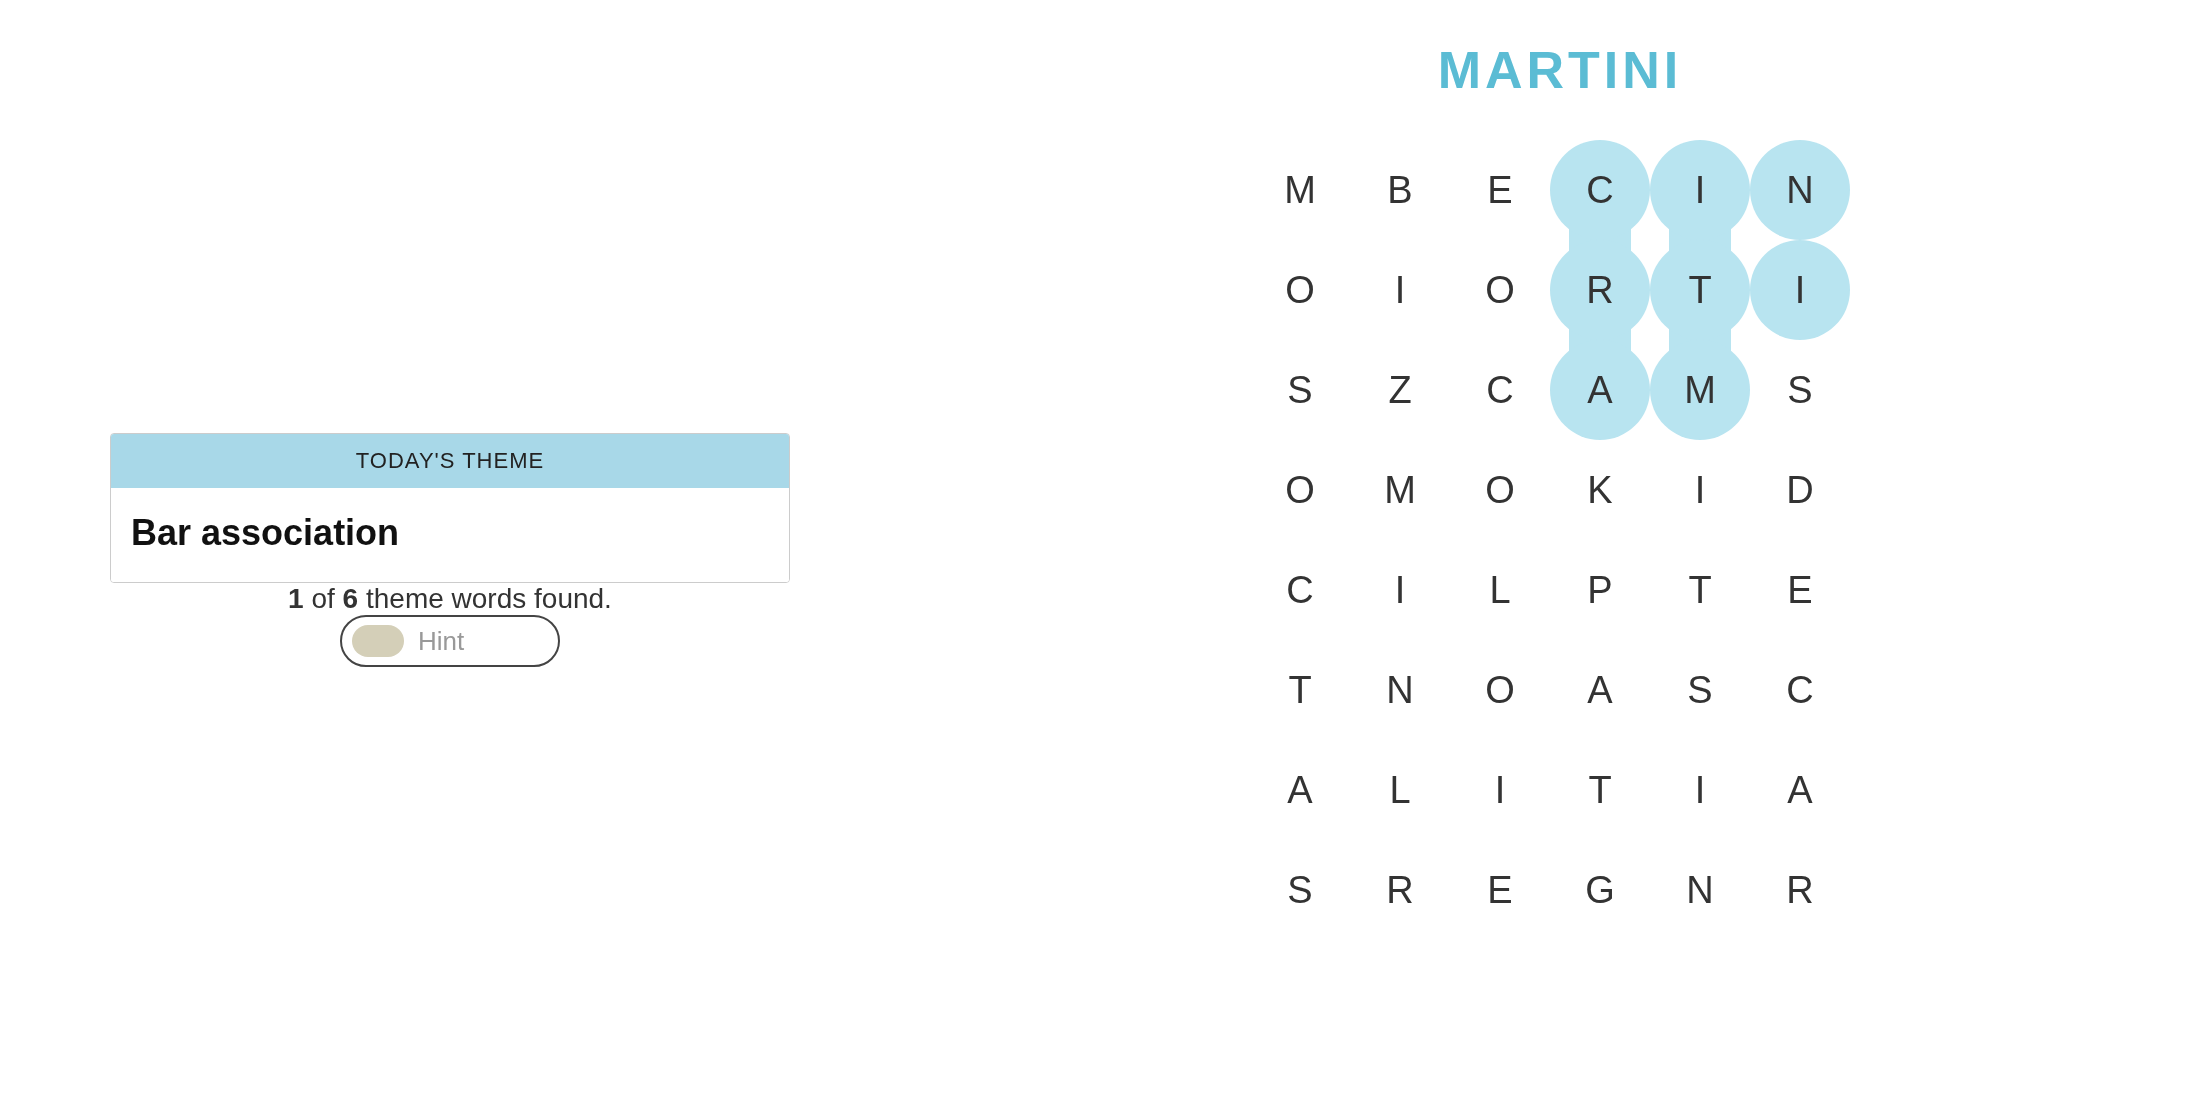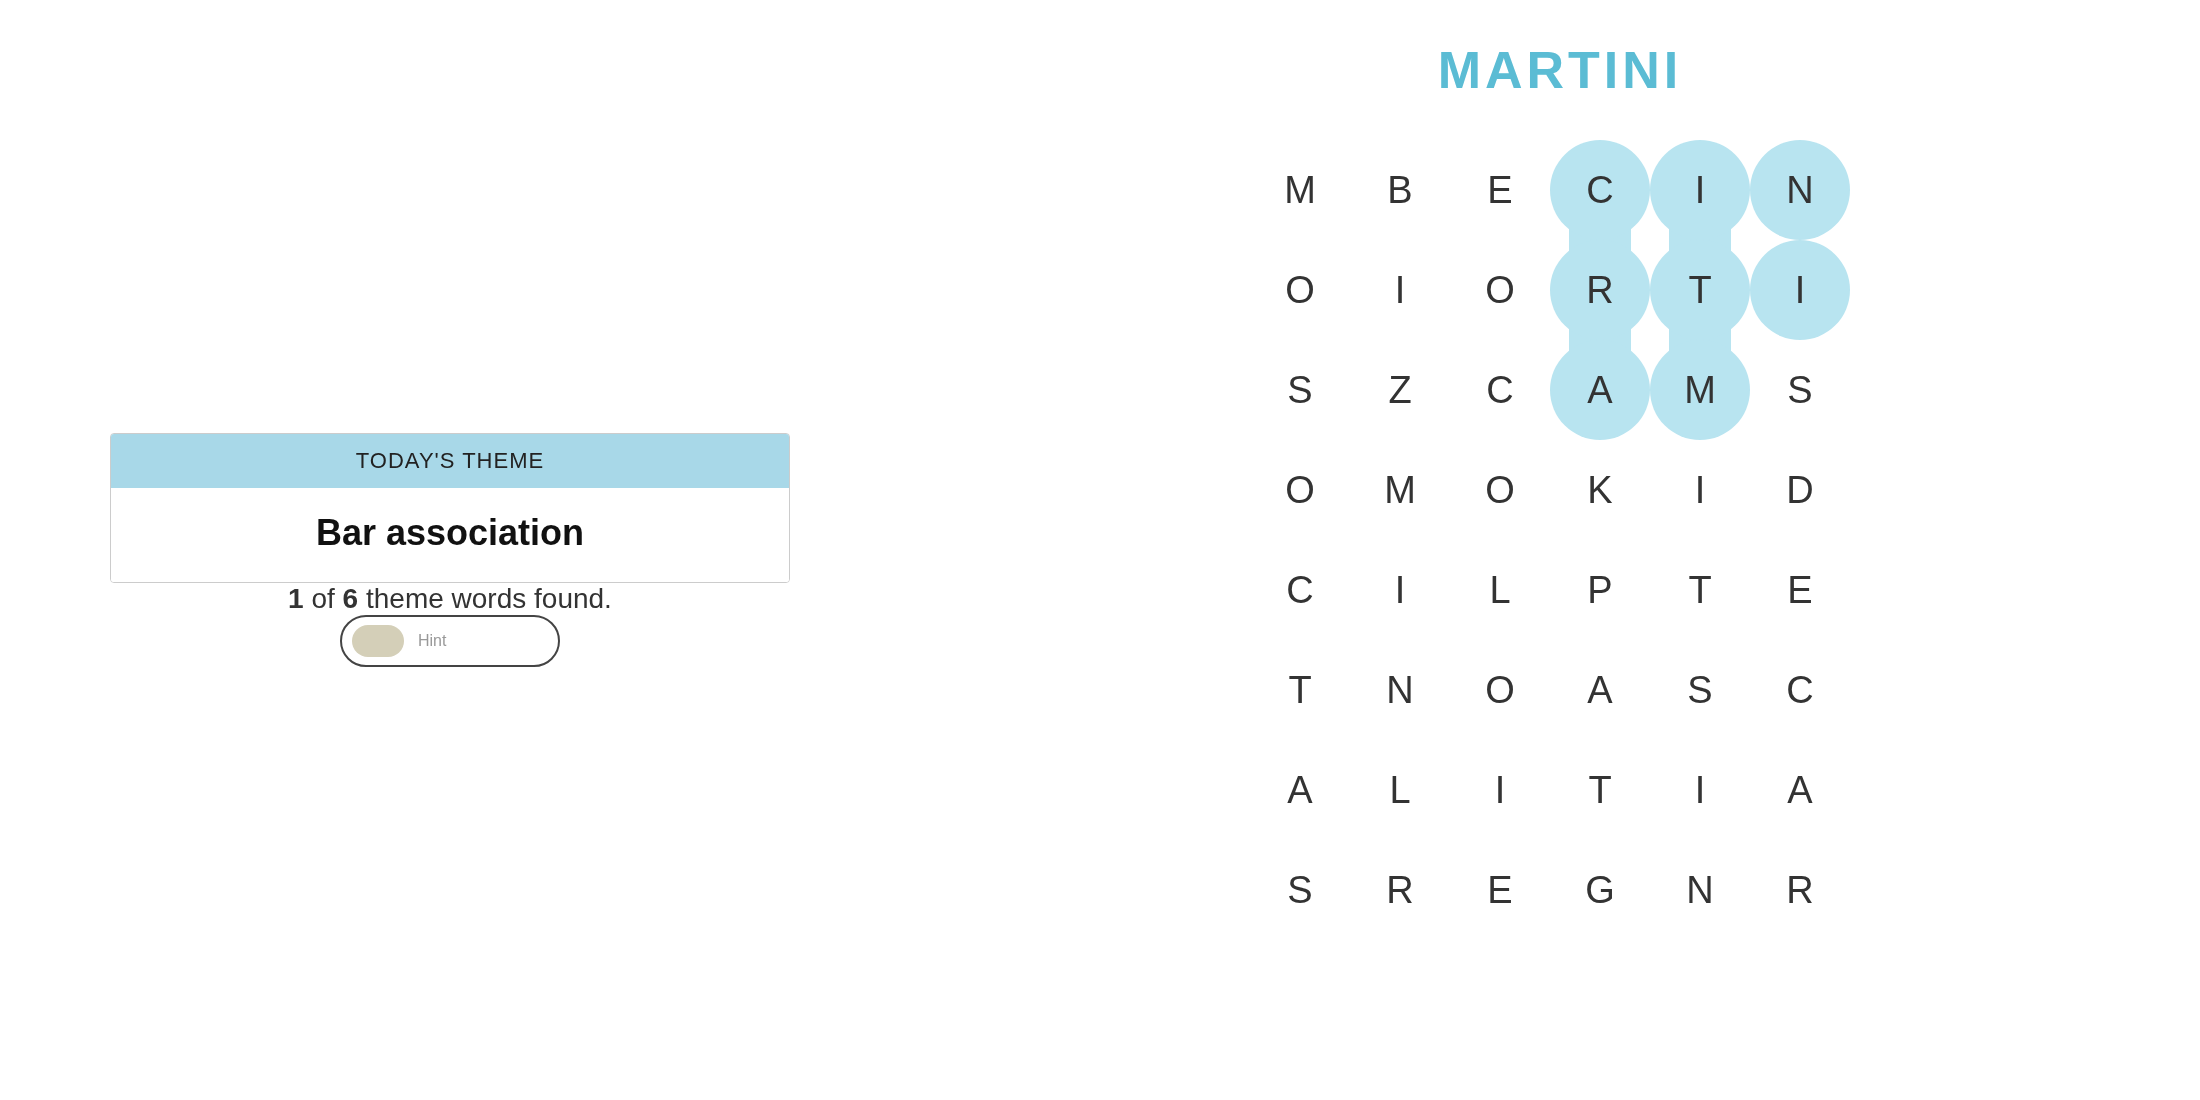--- a/index.html
+++ b/index.html
@@ -35,21 +35,20 @@
       padding: 14px 20px;
       font-family: Arial, Helvetica, sans-serif;
       font-size: 22px;
       font-weight: normal;
       letter-spacing: 1px;
       color: #222;
     }
 
     .theme-body {
       background: #ffffff;
-      text-align: center;
       padding: 24px 20px 28px;
       font-size: 36px;
       font-weight: bold;
       font-family: Arial, Helvetica, sans-serif;
       color: #111;
     }
 
     .found-text {
       font-family: Arial, Helvetica, sans-serif;
       font-size: 28px;
@@ -74,21 +73,21 @@
 
     .toggle-knob {
       width: 52px;
       height: 32px;
       background: #d4cfb8;
       border-radius: 50px;
     }
 
     .hint-label {
       font-family: Arial, Helvetica, sans-serif;
-      font-size: 16px;
+      font-size: 26px;
       color: #999;
       font-weight: normal;
     }
 
     
     .right-panel {
       flex: 1;
       display: flex;
       flex-direction: column;
       align-items: center;

